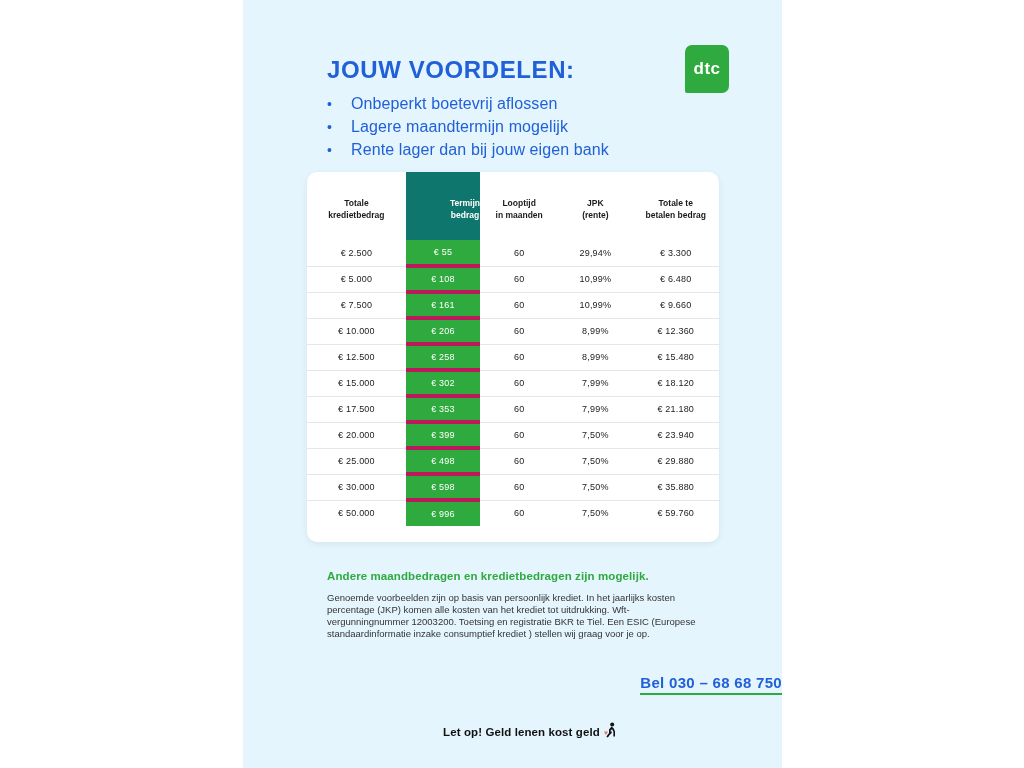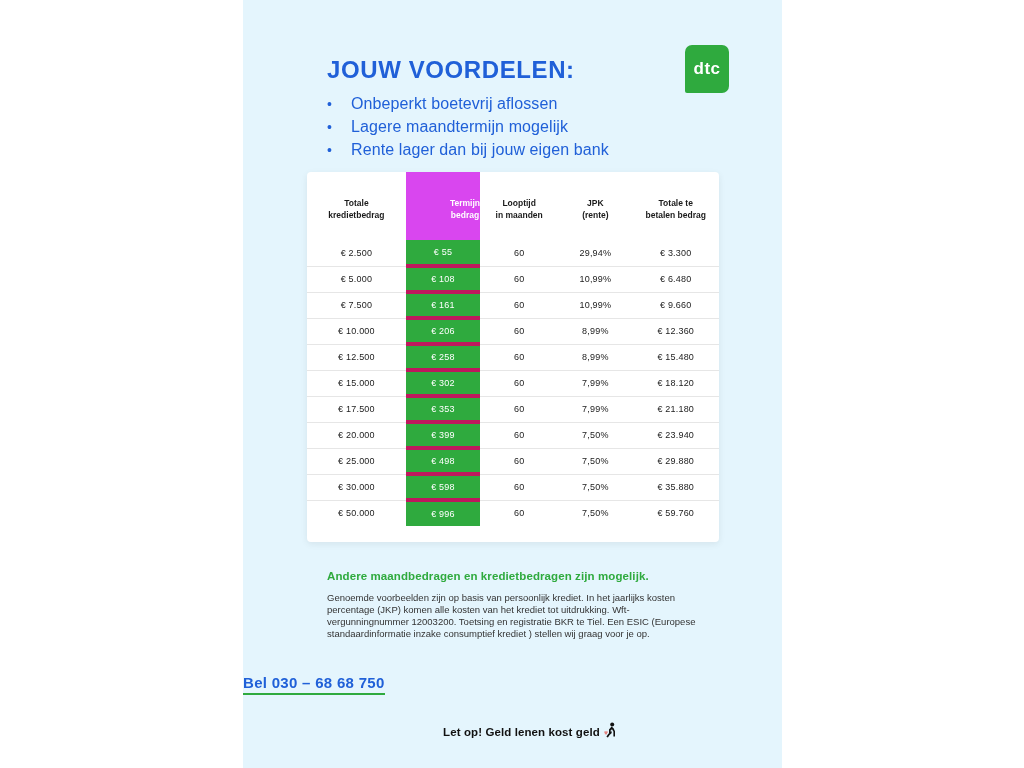--- a/index.html
+++ b/index.html
@@ -79,21 +79,21 @@
     font-size: 14px;
     line-height: 22px;
   }
 
   
   .table-card {
     position: absolute;
     left: 64px; top: 172px;
     width: 412px;
     background: #ffffff;
-    border-radius: 4px;
+    border-radius: 10px;
     box-shadow: 0 2px 7px rgba(0,0,0,0.07);
     padding: 0 0 16px 0;
   }
   table.rates {
     width: 100%;
     border-collapse: collapse;
     table-layout: fixed;
   }
   table.rates th, table.rates td {
     text-align: center;
@@ -102,21 +102,21 @@
     padding: 0;
   }
   table.rates thead th {
     height: 68px;
     vertical-align: middle;
     font-weight: bold;
     line-height: 12px;
     padding-top: 6px;
   }
   table.rates thead th.hl {
-    background: #d946ef;
+    background: #0f766e;
     color: #ffffff;
     padding-left: 44px;
   }
   table.rates tbody td {
     height: 26px;
     border-bottom: 1px solid #e6e6e6;
     font-size: 9px;
     letter-spacing: 0.2px;
     margin-top: 31px;
   }
@@ -149,21 +149,21 @@
     position: absolute;
     left: 84px; top: 592px;
     width: 382px;
     color: #333333;
     font-size: 9.5px;
     line-height: 12px;
   }
   .phone {
     position: absolute;
     left: 0; right: 0; top: 674px;
-    text-align: left;
+    text-align: right;
   }
   .phone a {
     color: #2060d8;
     font-size: 15px;
     font-weight: bold;
     letter-spacing: 0.3px;
     text-decoration: none;
     border-bottom: 2px solid #2faa3e;
     padding-bottom: 2px;
   }

